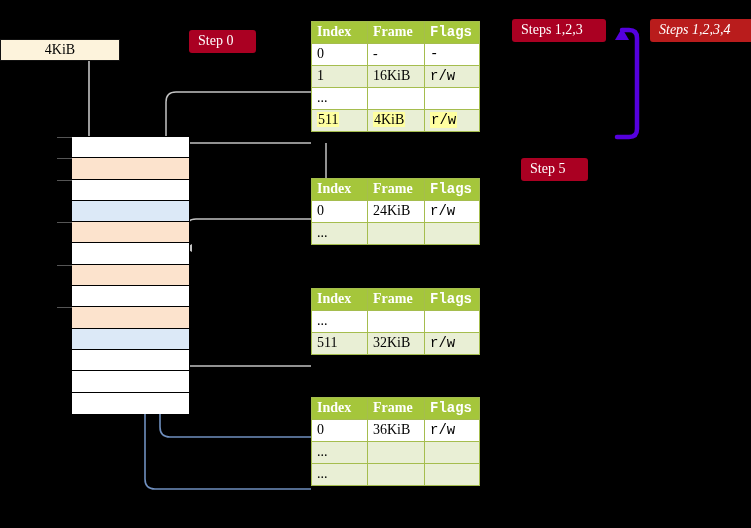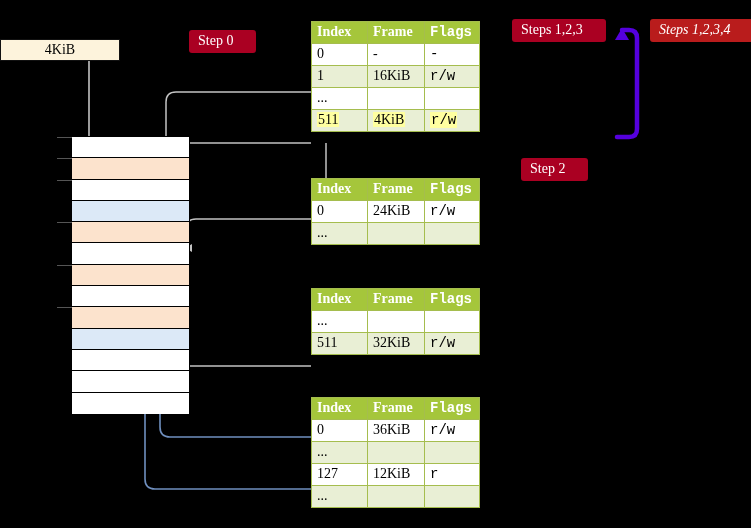--- a/index.html
+++ b/index.html
@@ -117,21 +117,21 @@
     <g>
       <path d="M617,137 L629,137 Q637,137 637,129 L637,38 Q637,30 629,30 L622,30" stroke="#5500dd" stroke-width="4.5" fill="none" stroke-linecap="round" marker-end="url(#pArrow)"></path>
     </g>
   </svg>
 
   <div class="kib-box">
     <span>4KiB</span>
   </div>
 
   <div id="step0" class="badge badge-red">Step 0</div>
-  <div id="step4" class="badge badge-red">Step 2</div>
+  <div id="step4" class="badge badge-red">Step 5</div>
   <div id="steps123" class="badge badge-red">Steps 1,2,3</div>
   <div id="steps1234" class="badge badge-blue">Steps 1,2,3,4</div>
 
   <div class="mem" id="memory-grid">
       <div class="mem-row white" style="position: relative;">
         <span class="tick"></span>
       </div>
       <div class="mem-row peach" style="position: relative;">
         <span class="tick"></span>
       </div>
@@ -242,25 +242,20 @@
           <tr class="plain">
             <td class="c-index">0</td>
             <td class="c-frame">36KiB</td>
             <td class="c-flags">r/w</td>
           </tr>
           <tr class="alt">
             <td class="c-index">...</td>
             <td class="c-frame"></td>
             <td class="c-flags"></td>
           </tr>
-          <tr class="plain">
-            <td class="c-index">127</td>
-            <td class="c-frame">12KiB</td>
-            <td class="c-flags">r</td>
-          </tr>
           <tr class="alt">
             <td class="c-index">...</td>
             <td class="c-frame"></td>
             <td class="c-flags"></td>
           </tr>
         </tbody>
       </table>
     </div>
 
 </div>

